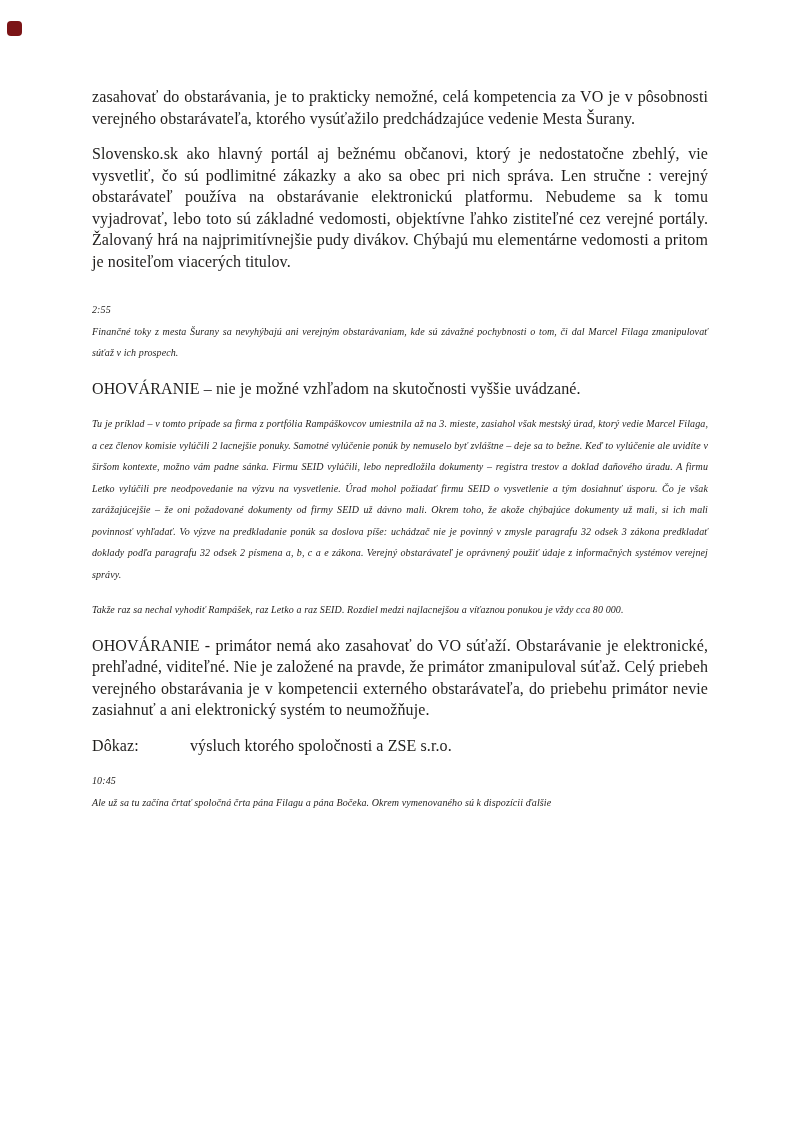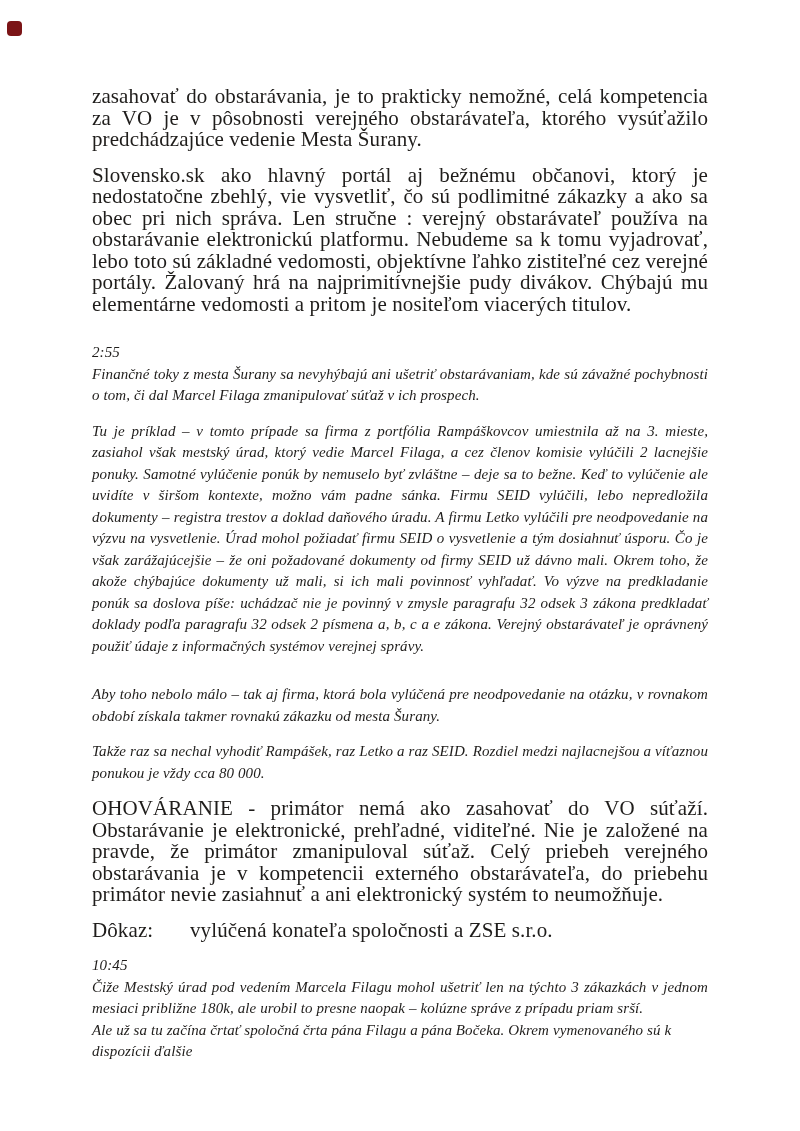--- a/index.html
+++ b/index.html
@@ -23,28 +23,28 @@
     border-radius: 4px;
   }
   .content {
     position: absolute;
     left: 92px;
     top: 86px;
     width: 616px;
   }
   .para {
     margin: 0 0 14px 0;
-    font-size: 21px;
+    font-size: 16px;
     line-height: 21.5px;
     letter-spacing: 0.1px;
   }
   .justify { text-align: justify; }
   .italic {
     font-style: italic;
-    font-size: 15px;
+    font-size: 10px;
   }
   .tight { margin-bottom: 0; }
   .gap-before { margin-top: 27px; }
   .evidence-label {
     display: inline-block;
     width: 98px;
   }
 </style>
 </head>
 <body style="background-color: rgb(255, 255, 255);">
@@ -53,35 +53,34 @@
 
 <div class="content" style="color: rgb(31, 29, 27);">
 
   <p class="para justify">zasahovať do obstarávania, je to prakticky nemožné, celá kompetencia za VO je v pôsobnosti verejného obstarávateľa, ktorého vysúťažilo predchádzajúce vedenie Mesta Šurany.</p>
 
 
   <p class="para justify">Slovensko.sk ako hlavný portál aj bežnému občanovi, ktorý je nedostatočne zbehlý, vie vysvetliť, čo sú podlimitné zákazky a ako sa obec pri nich správa. Len stručne : verejný obstarávateľ používa na obstarávanie elektronickú platformu. Nebudeme sa k tomu vyjadrovať, lebo toto sú základné vedomosti, objektívne ľahko zistiteľné cez verejné portály. Žalovaný hrá na najprimitívnejšie pudy divákov. Chýbajú mu elementárne vedomosti a pritom je nositeľom viacerých titulov.</p>
 
   <p class="para italic tight gap-before">2:55</p>
 
-  <p class="para italic justify">Finančné toky z mesta Šurany sa nevyhýbajú ani ušetriť obstarávaniam, kde sú závažné pochybnosti o tom, či dal Marcel Filaga zmanipulovať súťaž v ich prospech.</p>
+  <p class="para italic justify">Finančné toky z mesta Šurany sa nevyhýbajú ani verejným obstarávaniam, kde sú závažné pochybnosti o tom, či dal Marcel Filaga zmanipulovať súťaž v ich prospech.</p>
 
+  <p class="para">OHOVÁRANIE – nie je možné vzhľadom na skutočnosti vyššie uvádzané.</p>
 
   <p class="para italic justify">Tu je príklad – v tomto prípade sa firma z portfólia Rampáškovcov umiestnila až na 3. mieste, zasiahol však mestský úrad, ktorý vedie Marcel Filaga, a cez členov komisie vylúčili 2 lacnejšie ponuky. Samotné vylúčenie ponúk by nemuselo byť zvláštne – deje sa to bežne. Keď to vylúčenie ale uvidíte v širšom kontexte, možno vám padne sánka. Firmu SEID vylúčili, lebo nepredložila dokumenty –  registra trestov a doklad daňového úradu. A firmu Letko vylúčili pre  neodpovedanie na výzvu na vysvetlenie. Úrad mohol požiadať firmu SEID o vysvetlenie a tým dosiahnuť úsporu. Čo je však zarážajúcejšie – že oni požadované dokumenty od firmy SEID už dávno mali. Okrem toho, že akože chýbajúce dokumenty už mali, si ich mali povinnosť vyhľadať. Vo výzve na predkladanie ponúk sa doslova píše: uchádzač nie je povinný v zmysle paragrafu 32 odsek 3 zákona predkladať doklady podľa paragrafu 32 odsek 2 písmena a, b, c a e zákona. Verejný obstarávateľ je oprávnený použiť údaje z informačných systémov verejnej správy.</p>
 
-  <p class="para italic justify gap-before">Aby toho nebolo málo – tak aj firma, ktorá bola vylúčená pre neodpovedanie na otázku, v rovnakom období získala takmer rovnakú zákazku od mesta Šurany.</p>
 
 
   <p class="para italic justify">Takže raz sa nechal vyhodiť Rampášek, raz Letko a raz SEID. Rozdiel medzi najlacnejšou a víťaznou ponukou je vždy cca 80 000.</p>
 
   <p class="para justify">OHOVÁRANIE -  primátor nemá ako zasahovať do VO súťaží. Obstarávanie je elektronické, prehľadné, viditeľné. Nie je založené na pravde, že primátor zmanipuloval súťaž. Celý priebeh verejného obstarávania je v kompetencii externého obstarávateľa, do priebehu primátor nevie zasiahnuť a ani elektronický systém to neumožňuje.</p>
 
   <p class="para">
-    <span class="evidence-label">Dôkaz:</span><span>vylúčená konateľa spoločnosti a ZSE s.r.o.</span>
+    <span class="evidence-label">Dôkaz:</span><span>výsluch ktorého spoločnosti a ZSE s.r.o.</span>
   </p>
 
   <p class="para italic tight">10:45</p>
 
-  <p class="para italic justify tight">Čiže Mestský úrad pod vedením Marcela Filagu mohol ušetriť len na týchto 3 zákazkách v jednom mesiaci približne 180k, ale urobil to presne naopak – kolúzne správe z prípadu priam srší.</p>
 
   <p class="para italic">Ale už sa tu začína črtať spoločná črta pána Filagu a pána Bočeka. Okrem vymenovaného sú k dispozícii ďalšie</p>
 
 </div>
 
 </body></html>

